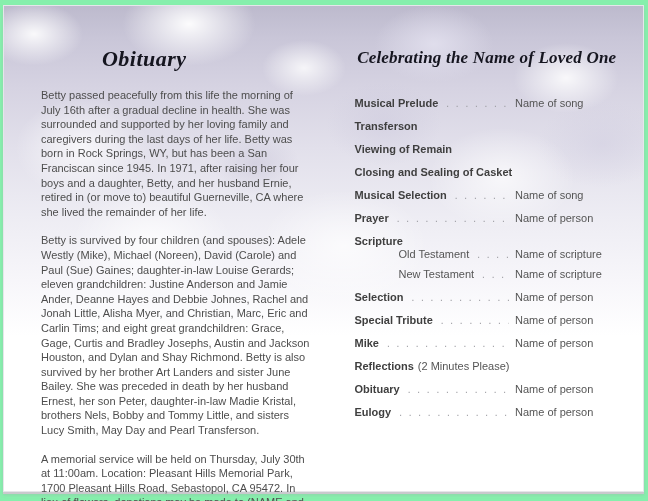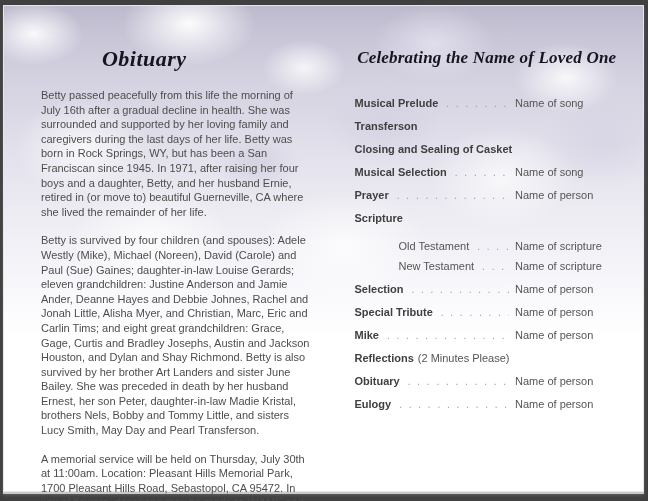--- a/index.html
+++ b/index.html
@@ -1,17 +1,17 @@
 <!DOCTYPE html>
 <html><head>
 <meta charset="utf-8">
 <style>
   html,body{margin:0;padding:0;background:#ffffff;}
   .canvas{
-    position:relative;width:648px;height:501px;background:#404040;overflow:hidden;
+    position:relative;width:648px;height:501px;background:#86efac;overflow:hidden;
     font-family:"Liberation Sans",sans-serif;
   }
   .page{
     position:absolute;left:3px;top:5px;right:4px;bottom:9px;
     border:1px solid #e6e6ea;
     box-shadow:0 2px 0 #c9c9cd, 0 3px 3px rgba(160,160,170,.35);
     background:
       radial-gradient(ellipse 70px 45px at 30px 28px,  rgba(255,255,255,.90), rgba(255,255,255,0) 70%),
       radial-gradient(ellipse 95px 60px at 185px 18px, rgba(255,255,255,.95), rgba(255,255,255,0) 70%),
       radial-gradient(ellipse 60px 40px at 300px 62px, rgba(255,255,255,.80), rgba(255,255,255,0) 70%),
@@ -47,21 +47,21 @@
     font-size:11px;line-height:14.6px;color:#4d4d4d;
     margin:4px 0 14px 0;width:270px;
   }
   .service-list{display:block;}
   .svc-row{
     display:flex;align-items:baseline;
     font-size:11px;line-height:14px;color:#3f3f3f;
     margin:0 0 9px 0;
   }
   .svc-row.indent{padding-left:44px;margin-top:-3px;}
-  .svc-row.after-header{margin-bottom:17px;}
+  .svc-row.after-header{margin-bottom:2px;}
   .svc-label{font-weight:bold;white-space:nowrap;color:#3f3f3f;}
   .svc-label.regular{font-weight:normal;color:#555555;}
   .svc-note{font-weight:normal;color:#555555;margin-left:4px;white-space:nowrap;}
   .svc-dots{
     flex:1 1 auto;overflow:hidden;white-space:nowrap;
     color:#9a9aa0;font-size:10px;letter-spacing:2px;
     margin:0 6px 0 8px;max-height:12px;
   }
   .svc-value{
     flex:0 0 auto;width:104px;color:#555555;font-weight:normal;white-space:nowrap;
@@ -86,20 +86,23 @@
       <section class="half right-page">
         <h1 class="celebrate-title">Celebrating the Name of Loved One</h1>
         <div class="service-list" id="service-list">
             <div class="svc-row">
               <span class="svc-label">Musical Prelude</span>
               <span class="svc-dots">. . . . . . . . . . . . . . . . . . . . . . . . . . . . . . . . . . . . . . . . . . . . . . . . . . . . . . . . . . . .</span>
               <span class="svc-value">Name of song</span>
             </div>
             <div class="svc-row">
               <span class="svc-label">Transferson</span>
+            </div>
+            <div class="svc-row">
+              <span class="svc-label">Viewing of Remain</span>
             </div>
             <div class="svc-row">
               <span class="svc-label">Closing and Sealing of Casket</span>
             </div>
             <div class="svc-row">
               <span class="svc-label">Musical Selection</span>
               <span class="svc-dots">. . . . . . . . . . . . . . . . . . . . . . . . . . . . . . . . . . . . . . . . . . . . . . . . . . . . . . . . . . . .</span>
               <span class="svc-value">Name of song</span>
             </div>
             <div class="svc-row">

